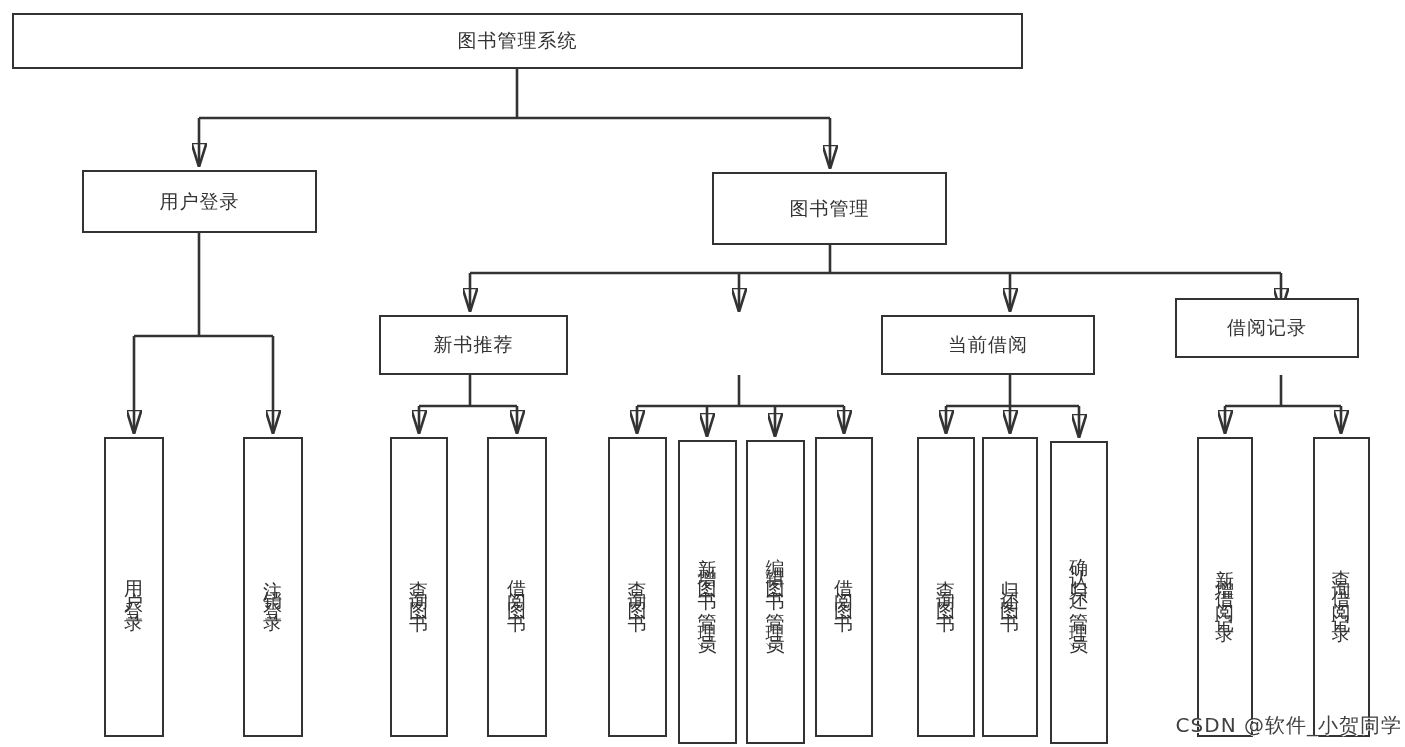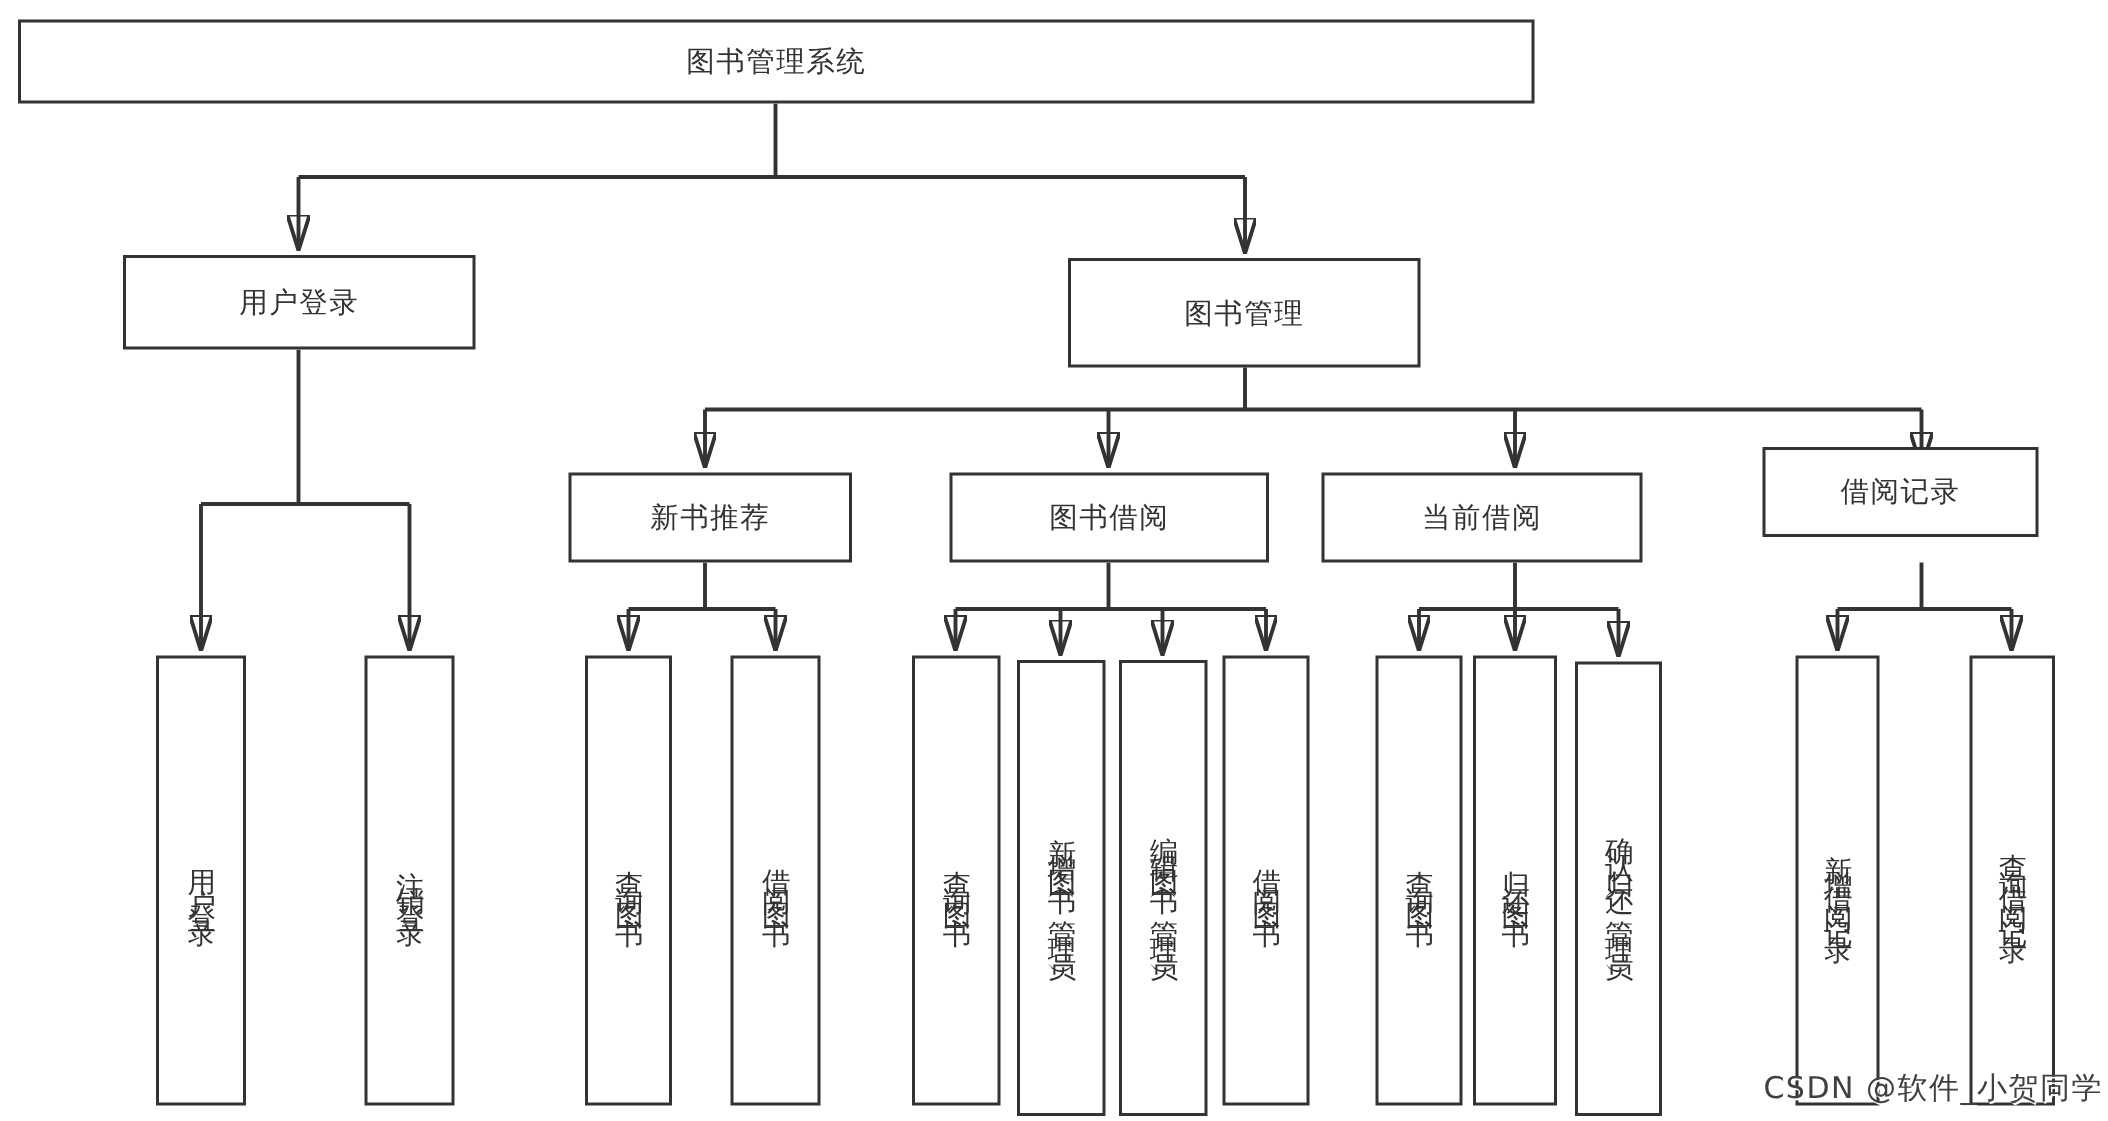--- a/index.html
+++ b/index.html
@@ -96,21 +96,20 @@
     <path d="M 1225 406 V 433" marker-end="url(#arrow)"></path>
     <path d="M 1341 406 V 433" marker-end="url(#arrow)"></path>
   </svg>
 
   <div class="box" style="left:12px; top:13px; width:1011px; height:56px;">图书管理系统</div>
 
   <div class="box" style="left:82px; top:170px; width:235px; height:63px;">用户登录</div>
   <div class="box" style="left:712px; top:172px; width:235px; height:73px;">图书管理</div>
 
   <div class="box" style="left:363px; top:315px; width:189px; height:60px;margin-left:16px;">新书推荐</div>
-  <div class="box" style="left:633px; top:315px; width:213px; height:60px;">图书借阅</div>
   <div class="box" style="left:881px; top:315px; width:214px; height:60px;">当前借阅</div>
   <div class="box" style="left:1175px; top:298px; width:184px; height:60px;">借阅记录</div>
 
   <div class="box vbox" style="left:104px; top:437px; width:60px; height:300px;">
     <span class="vtext">用户登录</span>
   </div>
   <div class="box vbox" style="left:243px; top:437px; width:60px; height:300px;">
     <span class="vtext">注销登录</span>
   </div>
 

